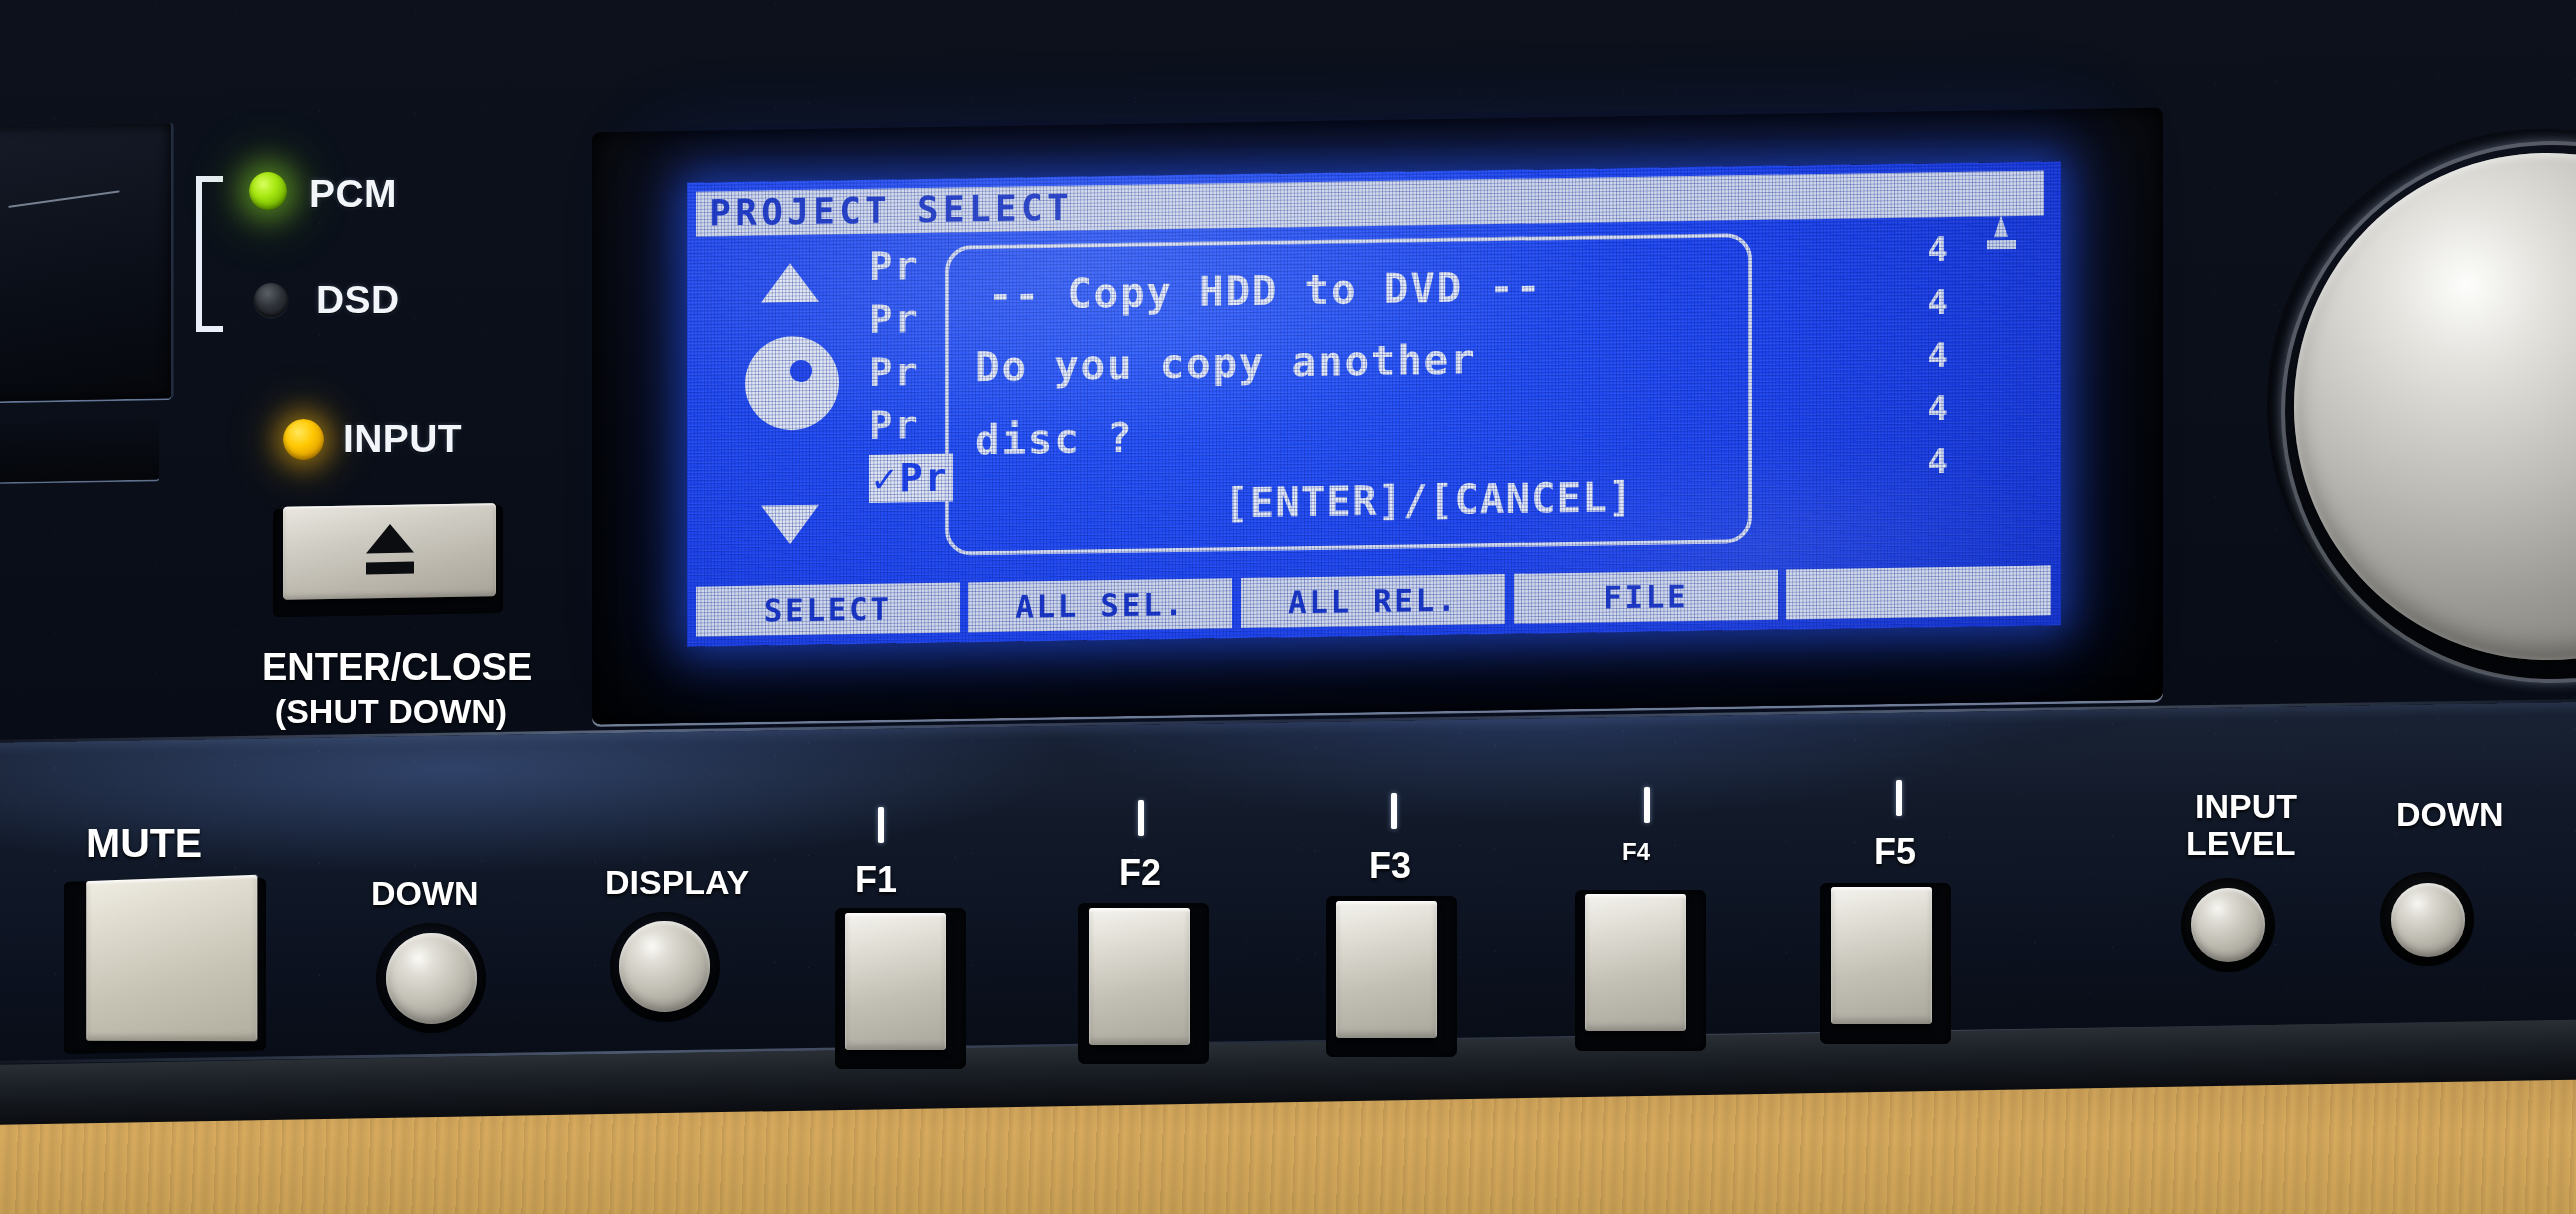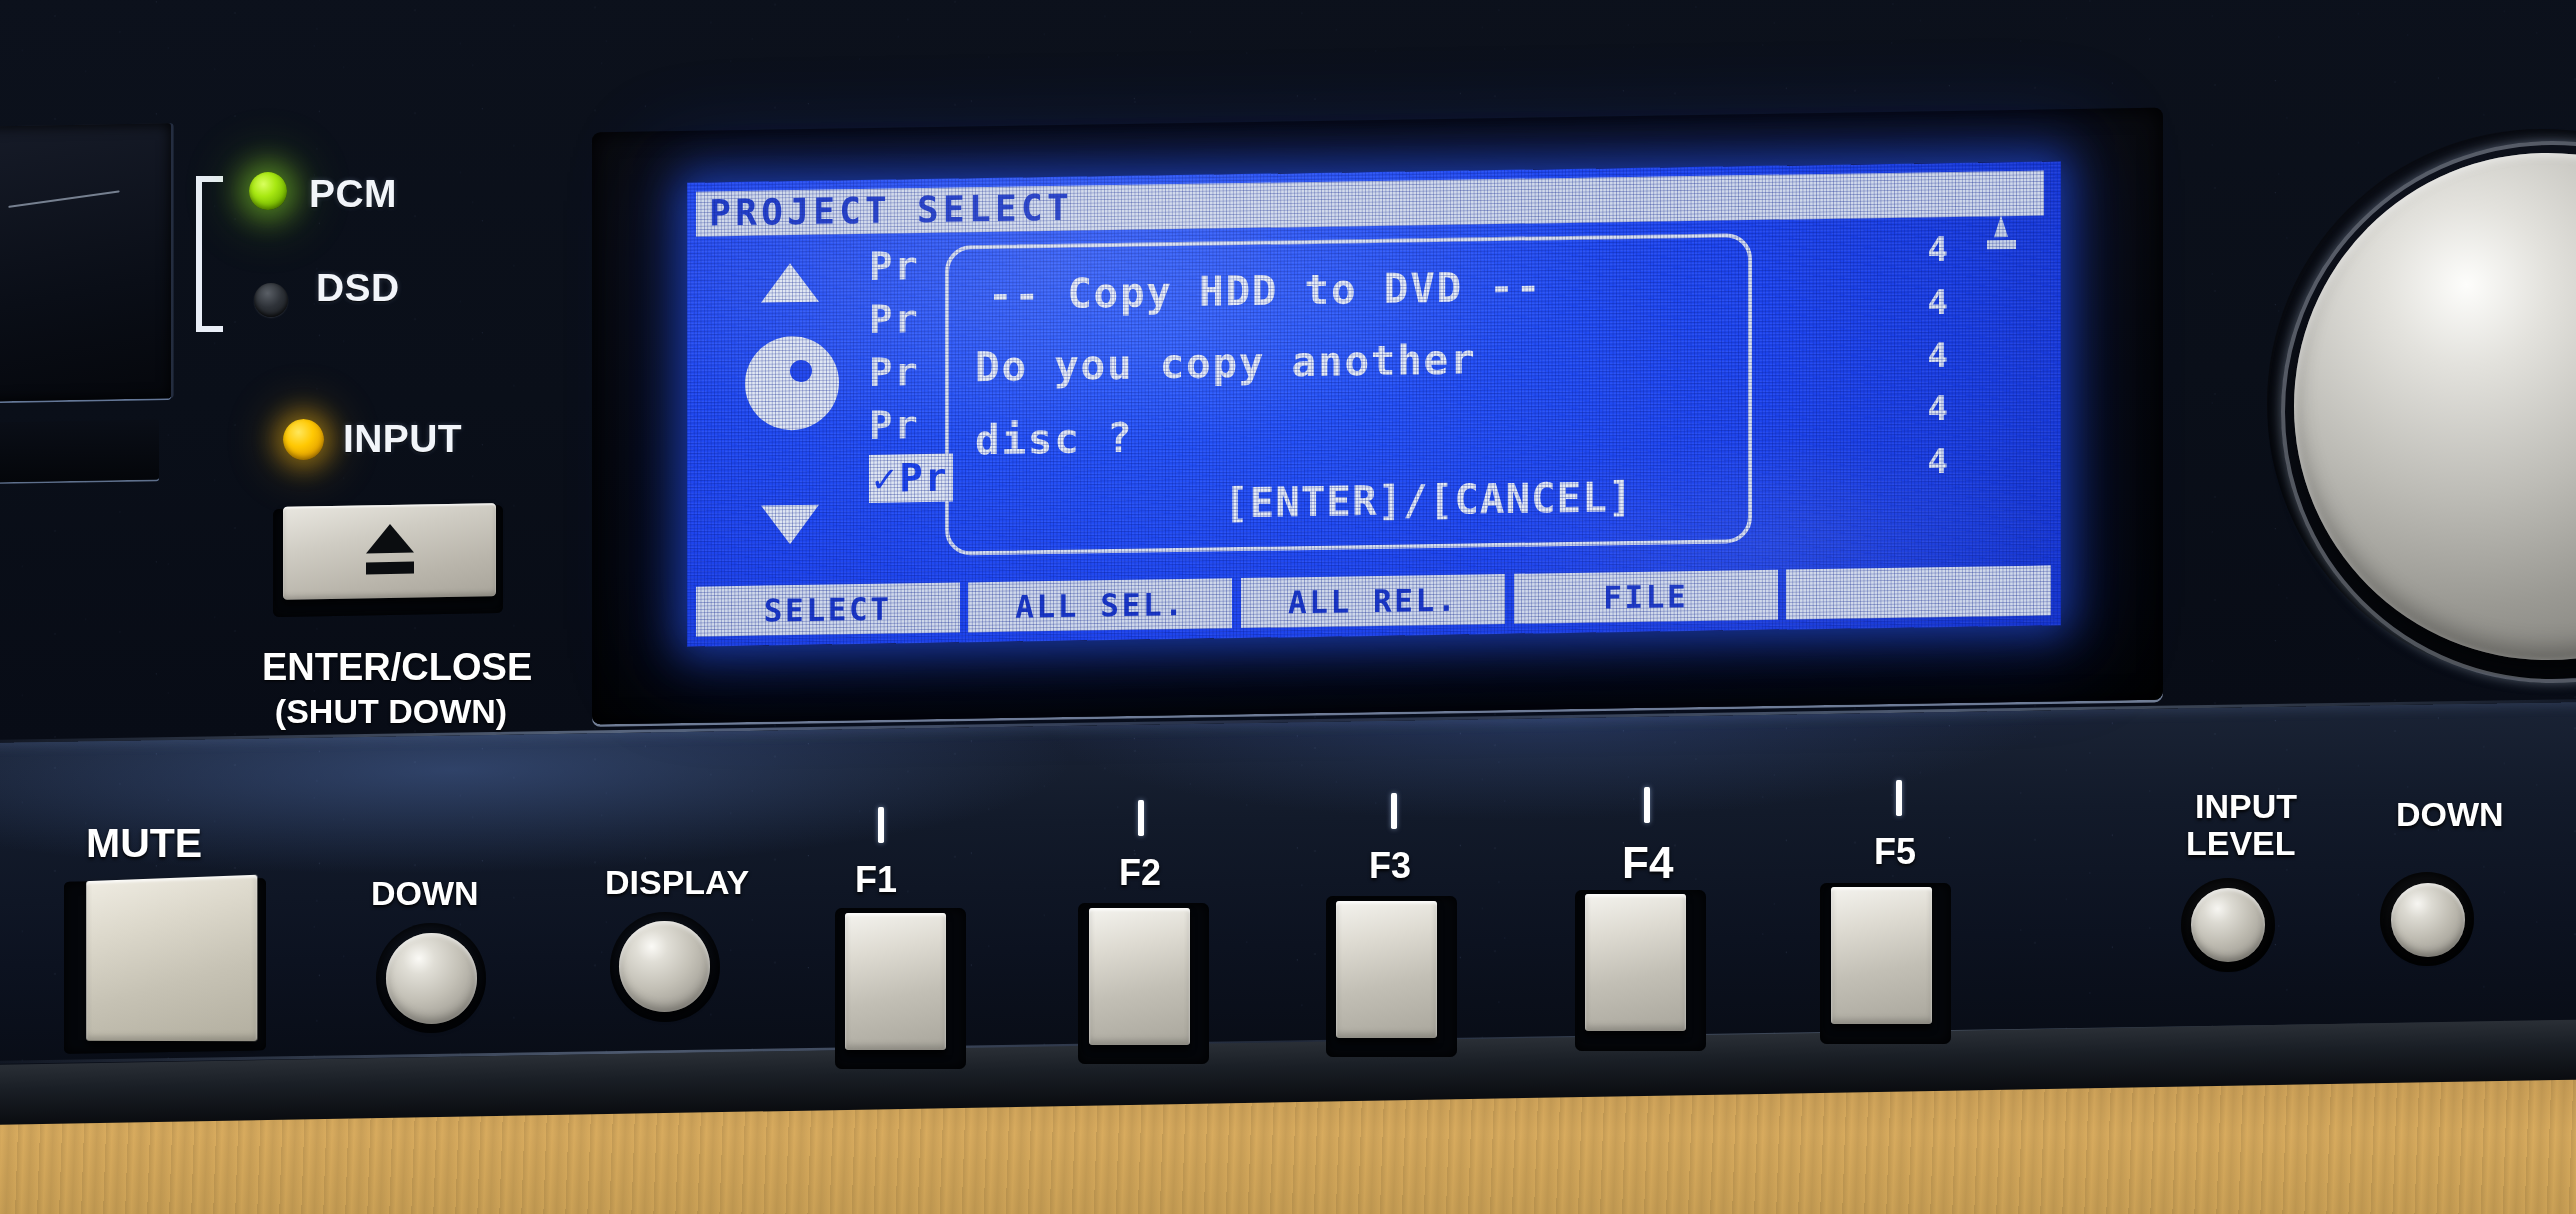--- a/index.html
+++ b/index.html
@@ -250,21 +250,21 @@
     <div class="scratch" style="left:34px;top:73px;width:112px;transform:rotate(-7deg)"></div>
   </div>
   <div class="left-recess2"></div>
 
   <div class="bracket" style="left:196px;top:176px;height:144px;"></div>
 
   <div class="led on-green" style="left:249px;top:172px"></div>
   <div class="led-label" style="left:309px;top:172px;font-size:39px">PCM</div>
 
   <div class="led off" style="left:254px;top:283px;width:34px;height:34px"></div>
-  <div class="led-label" style="left:316px;top:266px;font-size:39px">DSD</div>
+  <div class="led-label" style="left:316px;top:278px;font-size:39px">DSD</div>
 
   <div class="led on-amber" style="left:283px;top:419px;width:41px;height:41px"></div>
   <div class="led-label" style="left:343px;top:417px;font-size:39px">INPUT</div>
 
   <div class="oc-well"></div>
   <div class="oc-btn">
     <div class="eject-tri"></div>
     <div class="eject-bar"></div>
   </div>
   <div class="oc-text" style="left:262px;top:646px;width:258px;font-size:38px">ENTER/CLOSE</div>
@@ -372,21 +372,21 @@
   <div class="ctl-label" style="left:1119px;top:852px;font-size:36px">F2</div>
   <div class="f-well" style="left:1078px;top:903px"></div>
   <div class="f-btn" style="left:1089px;top:908px"></div>
 
   <div class="tick" style="left:1391px;top:793px"></div>
   <div class="ctl-label" style="left:1369px;top:845px;font-size:36px">F3</div>
   <div class="f-well" style="left:1326px;top:896px"></div>
   <div class="f-btn" style="left:1336px;top:901px"></div>
 
   <div class="tick" style="left:1644px;top:787px"></div>
-  <div class="ctl-label" style="left:1622px;top:838px;font-size:44px">F4</div>
+  <div class="ctl-label" style="left:1622px;top:838px;font-size:24px">F4</div>
   <div class="f-well" style="left:1575px;top:890px"></div>
   <div class="f-btn" style="left:1585px;top:894px"></div>
 
   <div class="tick" style="left:1896px;top:780px"></div>
   <div class="ctl-label" style="left:1874px;top:831px;font-size:36px">F5</div>
   <div class="f-well" style="left:1820px;top:883px"></div>
   <div class="f-btn" style="left:1831px;top:887px"></div>
 
   <div class="ctl-label" style="left:2195px;top:787px;font-size:34px">INPUT</div>
   <div class="ctl-label" style="left:2186px;top:824px;font-size:34px">LEVEL</div>

